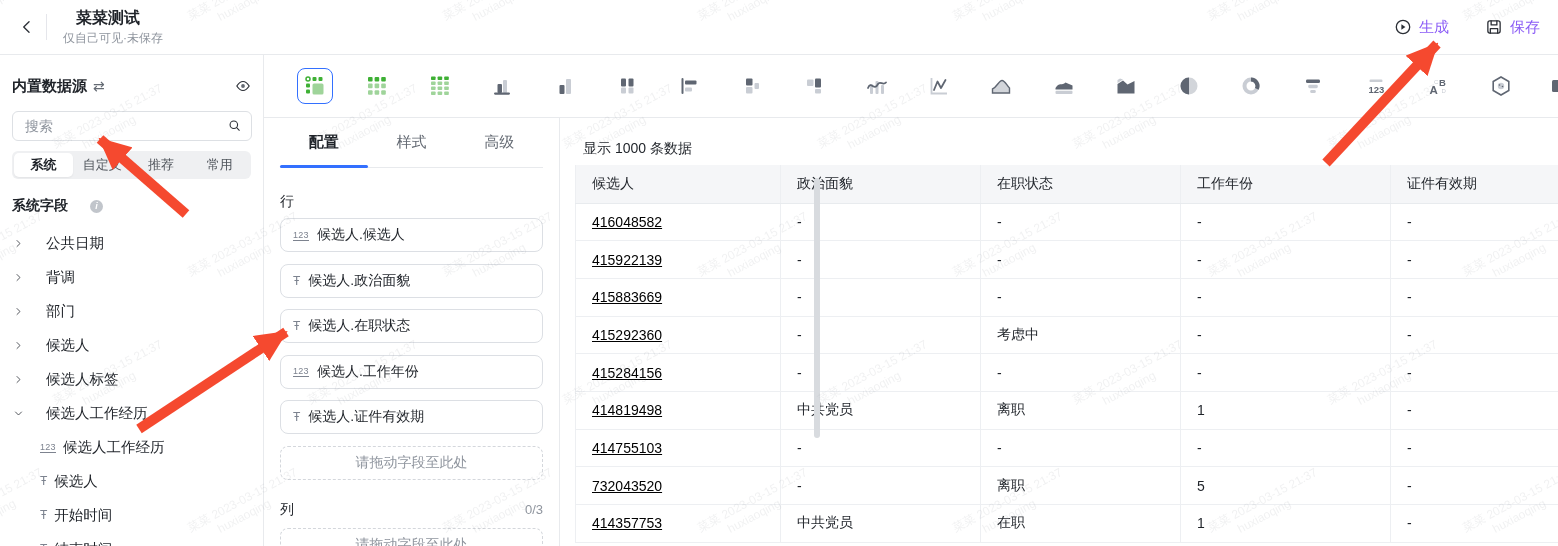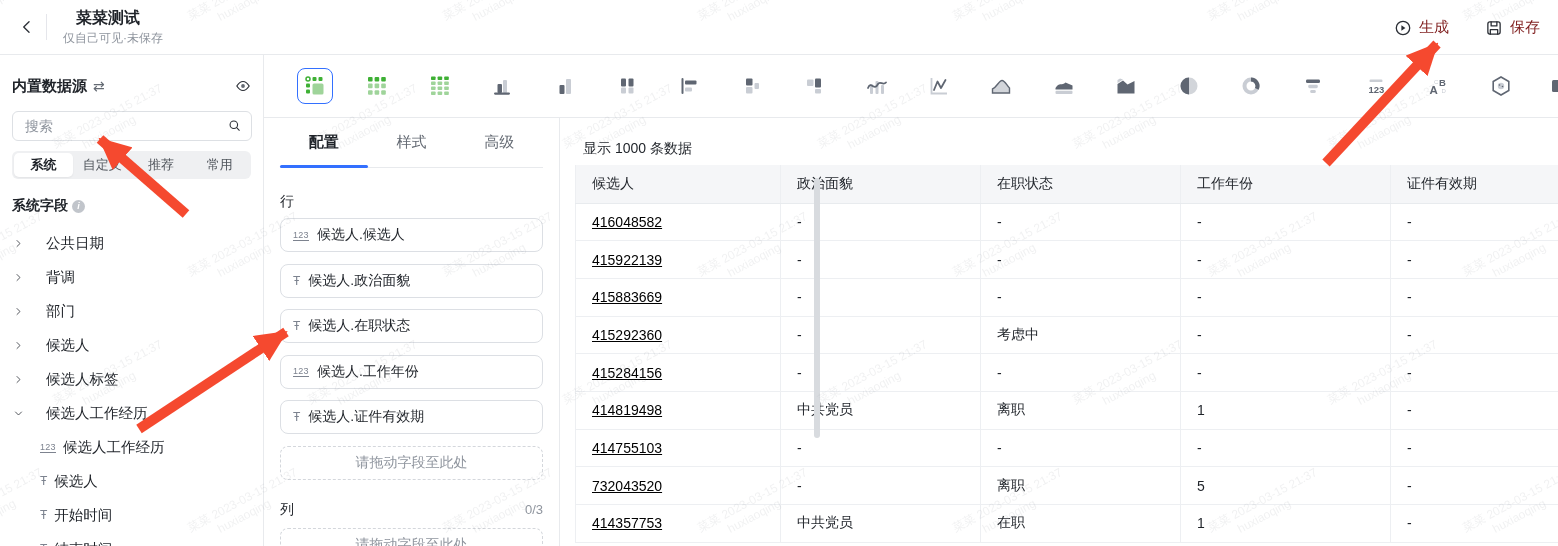--- a/index.html
+++ b/index.html
@@ -10,39 +10,39 @@
     color:#1f2329; font-size:14px;
   }
   
   .header { position:absolute; left:0; top:0; width:1558px; height:55px;
     background:#fff; border-bottom:1px solid #e8eaed; display:flex; align-items:center; z-index:5;}
   .back-btn { width:30px; height:30px; margin-left:12px; display:flex; align-items:center; justify-content:center; cursor:pointer;}
   .hdr-divider { width:1px; height:26px; background:#e5e6eb; margin:0 16px 0 4px;}
   .title-block .t { font-size:16px; font-weight:bold; line-height:19px;margin-left:13px;}
   .title-block .s { font-size:12px; color:#8f959e; margin-top:3px;}
   .hdr-actions { margin-left:auto; display:flex; align-items:center; gap:36px; padding-right:18px;}
-  .hdr-btn { display:flex; align-items:flex-end; gap:7px; font-size:15px; color:#7f1d1d; cursor:pointer;}
+  .hdr-btn { display:flex; align-items:center; gap:7px; font-size:15px; color:#8b5cf6; cursor:pointer;}
   
   .sidebar { position:absolute; left:0; top:55px; width:264px; height:491px;
     background:#fff; border-right:1px solid #e8eaed; padding:0 12px; overflow:hidden; z-index:4;}
   .sb-head { margin-top:20px; height:22px; display:flex; align-items:center;}
   .sb-title { font-size:15px; font-weight:bold;}
   .swap-ic { color:#646a73; font-size:14px; margin-left:6px; cursor:pointer;}
   .eye-ic { margin-left:auto; cursor:pointer; display:flex;}
   .sb-search { margin-top:14px; position:relative;}
   .sb-search input { width:240px; height:30px; border:1px solid #dde0e4; border-radius:6px;
     padding:0 30px 0 12px; font-size:14px; outline:none; color:#1f2329;
     font-family:"Liberation Sans","DejaVu Sans",sans-serif;}
   .sb-search input::placeholder { color:#8f959e;}
   .sb-search .mag { position:absolute; right:9px; top:7px;}
   .segmented { margin-top:10px; height:28px; background:#eff0f2; border-radius:6px; display:flex; padding:2px;}
   .seg-item { flex:1; display:flex; align-items:center; justify-content:center;
     font-size:13px; color:#51565d; border-radius:5px; cursor:pointer;}
   .seg-item.active { background:#fff; color:#1f2329; font-weight:bold; box-shadow:0 1px 2px rgba(31,35,41,.06);}
-  .sb-section { margin-top:18px; height:18px; display:flex; align-items:center; gap:4px;
+  .sb-section { margin-top:18px; height:18px; display:flex; align-items:center; gap:22px;
     font-size:14px; font-weight:bold;}
   .info-ic { width:13px; height:13px; border-radius:50%; background:#c1c5cb; color:#fff;
     font-size:9px; display:flex; align-items:center; justify-content:center; font-style:italic; font-weight:bold;}
   .tree { margin-top:11px;}
   .tree-item { height:34px; display:flex; align-items:center; gap:22px; font-size:14.5px; cursor:pointer;}
   .tree-item .chev { display:flex; width:12px; justify-content:center;}
   .tree-child { height:34px; display:flex; align-items:center; gap:7px; padding-left:28px; font-size:14.5px; cursor:pointer;}
   .fi-num { font-size:9px; color:#7d838f; border-bottom:1px solid #7d838f; line-height:10px; letter-spacing:.3px;}
   .fi-text { font-size:12px; color:#7d838f; line-height:12px;}
   .sb-scroll { position:absolute; left:254px; top:168px; width:6px; height:250px; border-radius:3px; background:#d8dbdf; cursor:grab;}

